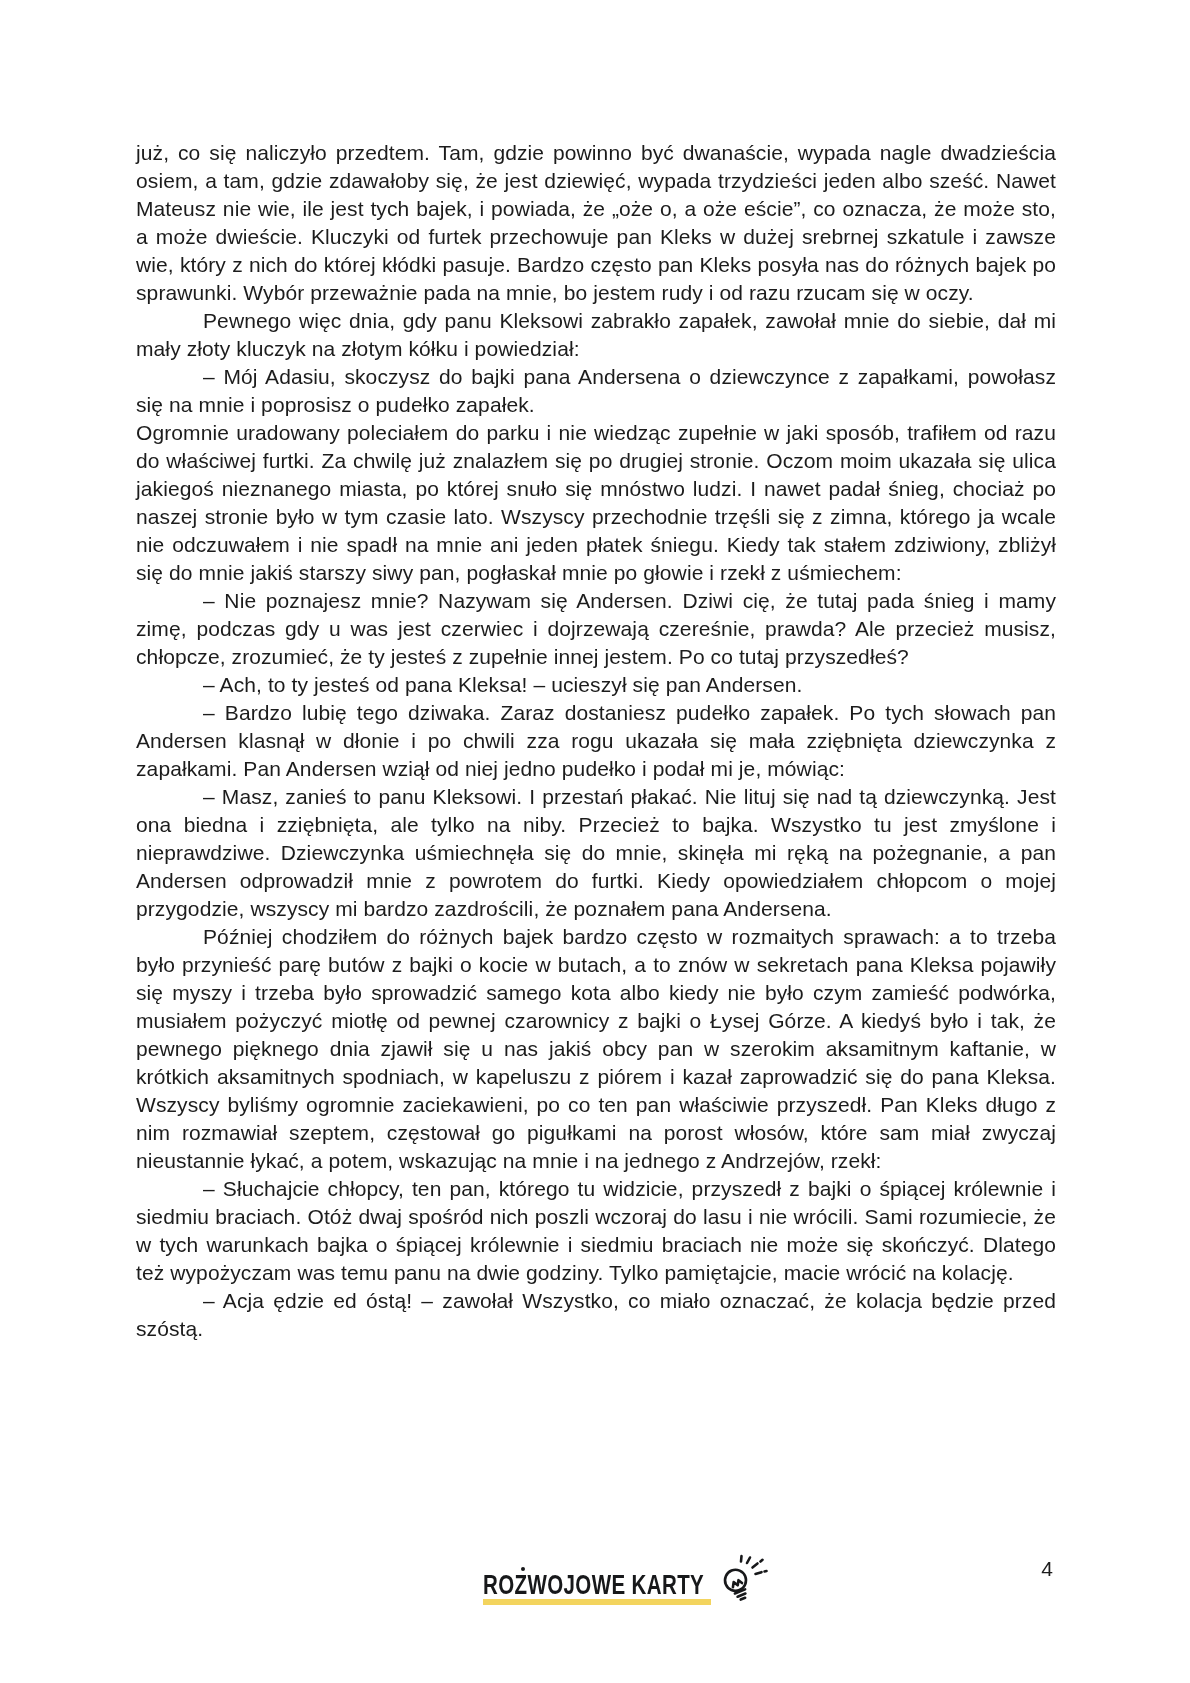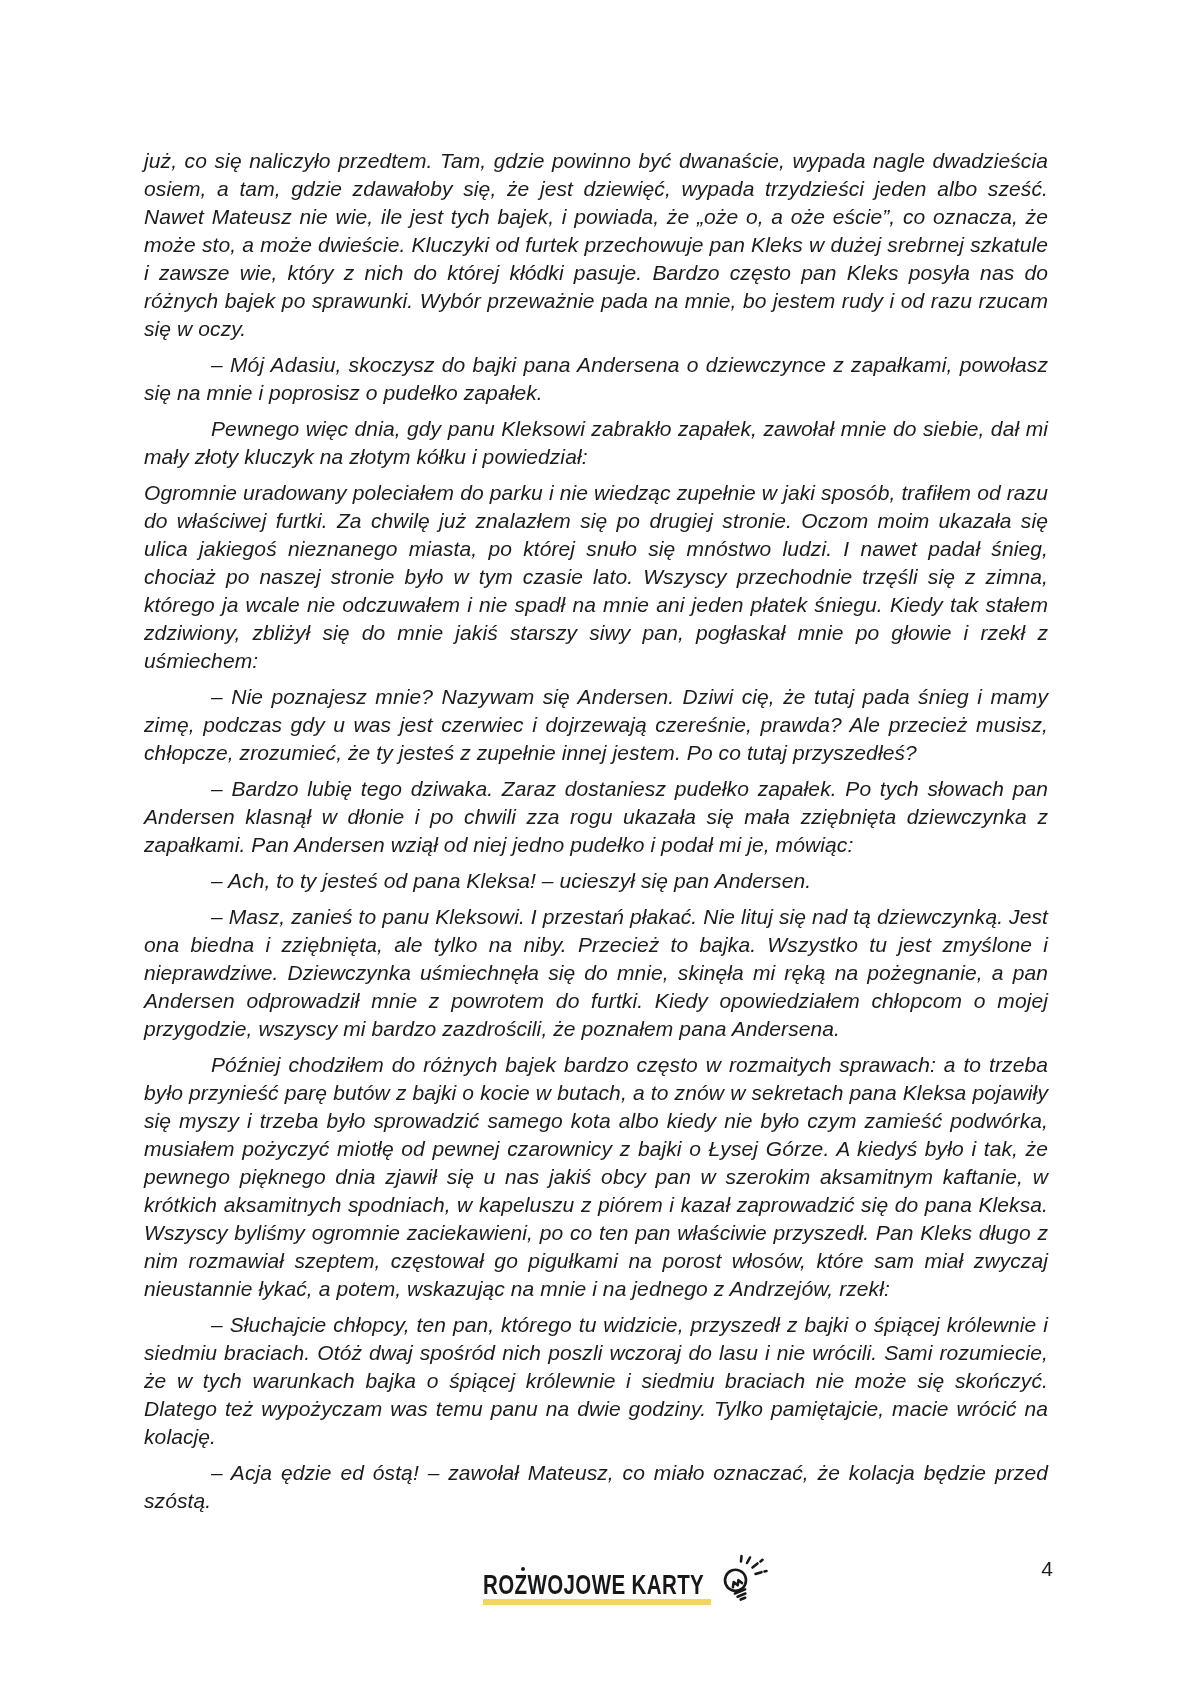--- a/index.html
+++ b/index.html
@@ -20,22 +20,21 @@
     left: 136px;
     top: 139px;
     width: 920px;
     font-size: 21px;
     line-height: 28px;
     color: #1c1c1c;
     text-align: justify;
     letter-spacing: 0.1px;
   }
   .text-block p {
-    margin: 8px;
-    font-style: italic;
+    margin: 0;
   }
   .text-block p.indent {
     text-indent: 67px;
   }
   
   .footer-brand {
     position: absolute;
     left: 483px;
     top: 1572px;
     height: 44px;
@@ -92,30 +91,30 @@
     color: #1c1c1c;
   }
 </style>
 </head>
 <body>
 
 <div class="page">
 
   <div class="text-block">
     <p>już, co się naliczyło przedtem. Tam, gdzie powinno być dwanaście, wypada nagle dwadzieścia osiem, a tam, gdzie zdawałoby się, że jest dziewięć, wypada trzydzieści jeden albo sześć. Nawet Mateusz nie wie, ile jest tych bajek, i powiada, że „oże o, a oże eście”, co oznacza, że może sto, a może dwieście. Kluczyki od furtek przechowuje pan Kleks w dużej srebrnej szkatule i zawsze wie, który z nich do której kłódki pasuje. Bardzo często pan Kleks posyła nas do różnych bajek po sprawunki. Wybór przeważnie pada na mnie, bo jestem rudy i od razu rzucam się w oczy.</p>
+    <p class="indent">Pewnego więc dnia, gdy panu Kleksowi zabrakło zapałek, zawołał mnie do siebie, dał mi mały złoty kluczyk na złotym kółku i powiedział:</p>
     <p class="indent">– Mój Adasiu, skoczysz do bajki pana Andersena o dziewczynce z zapałkami, powołasz się na mnie i poprosisz o pudełko zapałek.</p>
-    <p class="indent">Pewnego więc dnia, gdy panu Kleksowi zabrakło zapałek, zawołał mnie do siebie, dał mi mały złoty kluczyk na złotym kółku i powiedział:</p>
     <p>Ogromnie uradowany poleciałem do parku i nie wiedząc zupełnie w jaki sposób, trafiłem od razu do właściwej furtki. Za chwilę już znalazłem się po drugiej stronie. Oczom moim ukazała się ulica jakiegoś nieznanego miasta, po której snuło się mnóstwo ludzi. I nawet padał śnieg, chociaż po naszej stronie było w tym czasie lato. Wszyscy przechodnie trzęśli się z zimna, którego ja wcale nie odczuwałem i nie spadł na mnie ani jeden płatek śniegu. Kiedy tak stałem zdziwiony, zbliżył się do mnie jakiś starszy siwy pan, pogłaskał mnie po głowie i rzekł z uśmiechem:</p>
     <p class="indent">– Nie poznajesz mnie? Nazywam się Andersen. Dziwi cię, że tutaj pada śnieg i mamy zimę, podczas gdy u was jest czerwiec i dojrzewają czereśnie, prawda? Ale przecież musisz, chłopcze, zrozumieć, że ty jesteś z zupełnie innej jestem. Po co tutaj przyszedłeś?</p>
+    <p class="indent">– Ach, to ty jesteś od pana Kleksa! – ucieszył się pan Andersen.</p>
     <p class="indent">– Bardzo lubię tego dziwaka. Zaraz dostaniesz pudełko zapałek. Po tych słowach pan Andersen klasnął w dłonie i po chwili zza rogu ukazała się mała zziębnięta dziewczynka z zapałkami. Pan Andersen wziął od niej jedno pudełko i podał mi je, mówiąc:</p>
-    <p class="indent">– Ach, to ty jesteś od pana Kleksa! – ucieszył się pan Andersen.</p>
     <p class="indent">– Masz, zanieś to panu Kleksowi. I przestań płakać. Nie lituj się nad tą dziewczynką. Jest ona biedna i zziębnięta, ale tylko na niby. Przecież to bajka. Wszystko tu jest zmyślone i nieprawdziwe. Dziewczynka uśmiechnęła się do mnie, skinęła mi ręką na pożegnanie, a pan Andersen odprowadził mnie z powrotem do furtki. Kiedy opowiedziałem chłopcom o mojej przygodzie, wszyscy mi bardzo zazdrościli, że poznałem pana Andersena.</p>
     <p class="indent">Później chodziłem do różnych bajek bardzo często w rozmaitych sprawach: a to trzeba było przynieść parę butów z bajki o kocie w butach, a to znów w sekretach pana Kleksa pojawiły się myszy i trzeba było sprowadzić samego kota albo kiedy nie było czym zamieść podwórka, musiałem pożyczyć miotłę od pewnej czarownicy z bajki o Łysej Górze. A kiedyś było i tak, że pewnego pięknego dnia zjawił się u nas jakiś obcy pan w szerokim aksamitnym kaftanie, w krótkich aksamitnych spodniach, w kapeluszu z piórem i kazał zaprowadzić się do pana Kleksa. Wszyscy byliśmy ogromnie zaciekawieni, po co ten pan właściwie przyszedł. Pan Kleks długo z nim rozmawiał szeptem, częstował go pigułkami na porost włosów, które sam miał zwyczaj nieustannie łykać, a potem, wskazując na mnie i na jednego z Andrzejów, rzekł:</p>
     <p class="indent">– Słuchajcie chłopcy, ten pan, którego tu widzicie, przyszedł z bajki o śpiącej królewnie i siedmiu braciach. Otóż dwaj spośród nich poszli wczoraj do lasu i nie wrócili. Sami rozumiecie, że w tych warunkach bajka o śpiącej królewnie i siedmiu braciach nie może się skończyć. Dlatego też wypożyczam was temu panu na dwie godziny. Tylko pamiętajcie, macie wrócić na kolację.</p>
-    <p class="indent">– Acja ędzie ed óstą! – zawołał Mateusz, co miało oznaczać, że kolacja będzie przed szóstą.</p>
+    <p class="indent">– Acja ędzie ed óstą! – zawołał Wszystko, co miało oznaczać, że kolacja będzie przed szóstą.</p>
   </div>
 
   <div class="footer-brand">
     <span class="brand-mark">
       <span class="brand-text">ROZWOJOWE KARTY</span>
       <span class="z-dot"></span>
       <span class="brand-underline"></span>
     </span>
     <svg class="bulb-icon" viewBox="0 0 52 58" fill="none" xmlns="http://www.w3.org/2000/svg">
       <g stroke="#17181a" stroke-width="2.6" stroke-linecap="round" stroke-linejoin="round">

